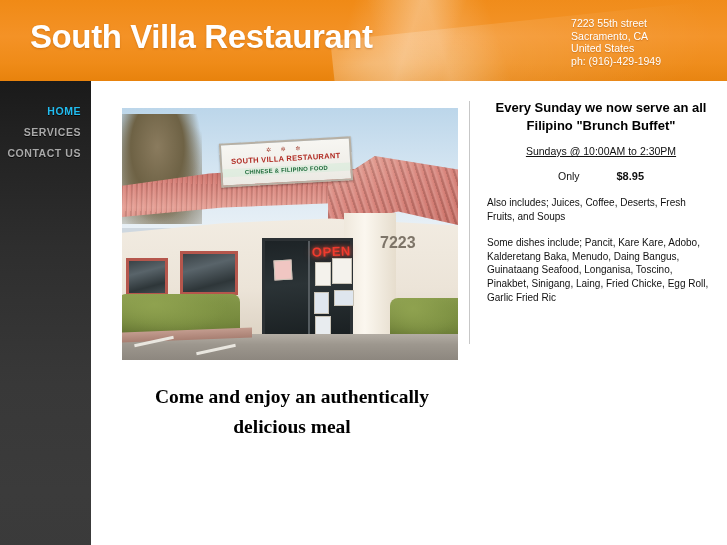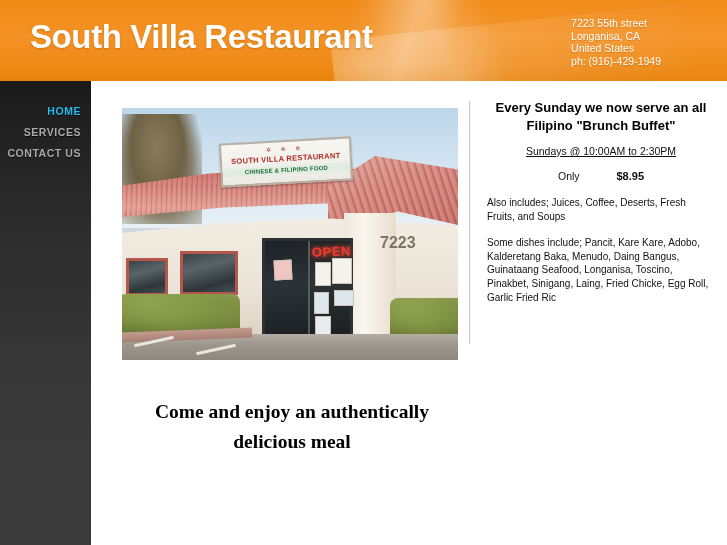--- a/index.html
+++ b/index.html
@@ -305,38 +305,38 @@
     line-height: 13.6px;
     margin: 0 0 13px 0;
     color: #111;
   }
   .promo-para:last-child { margin-bottom: 0; }
 
   
   #tagline {
     position: absolute;
     left: 31px;
-    top: 316px;
+    top: 301px;
     width: 340px;
     text-align: center;
     font-family: "Liberation Serif", serif;
     font-size: 19.5px;
     font-weight: bold;
     line-height: 30px;
     color: #000000;
   }
 </style>
 </head>
 <body>
 
 <div id="header">
   <div id="site-title">South Villa Restaurant</div>
   <div id="header-address">
     <div>7223 55th street</div>
-    <div>Longanisa, CA</div>
+    <div>Sacramento, CA</div>
     <div>United States</div>
     <div>ph: (916)-429-1949</div>
   </div>
 </div>
 
 <div id="sidebar">
   <nav id="nav">
     <a class="nav-item active">
       <span>HOME</span>
     </a>

